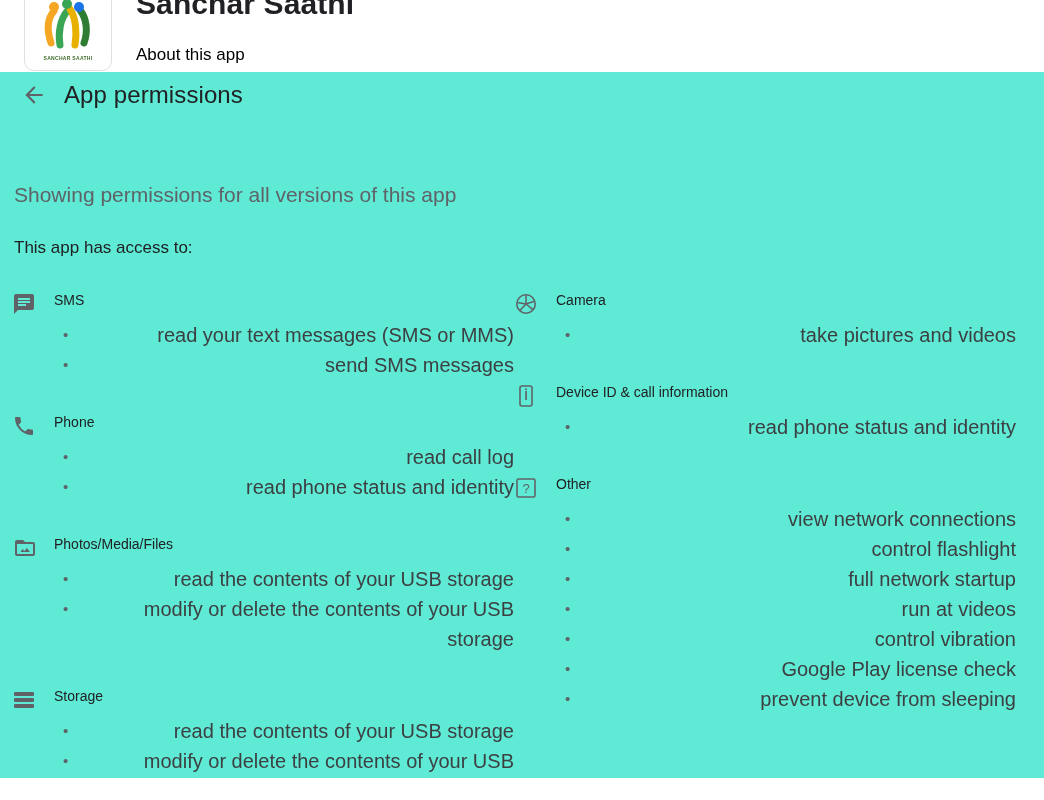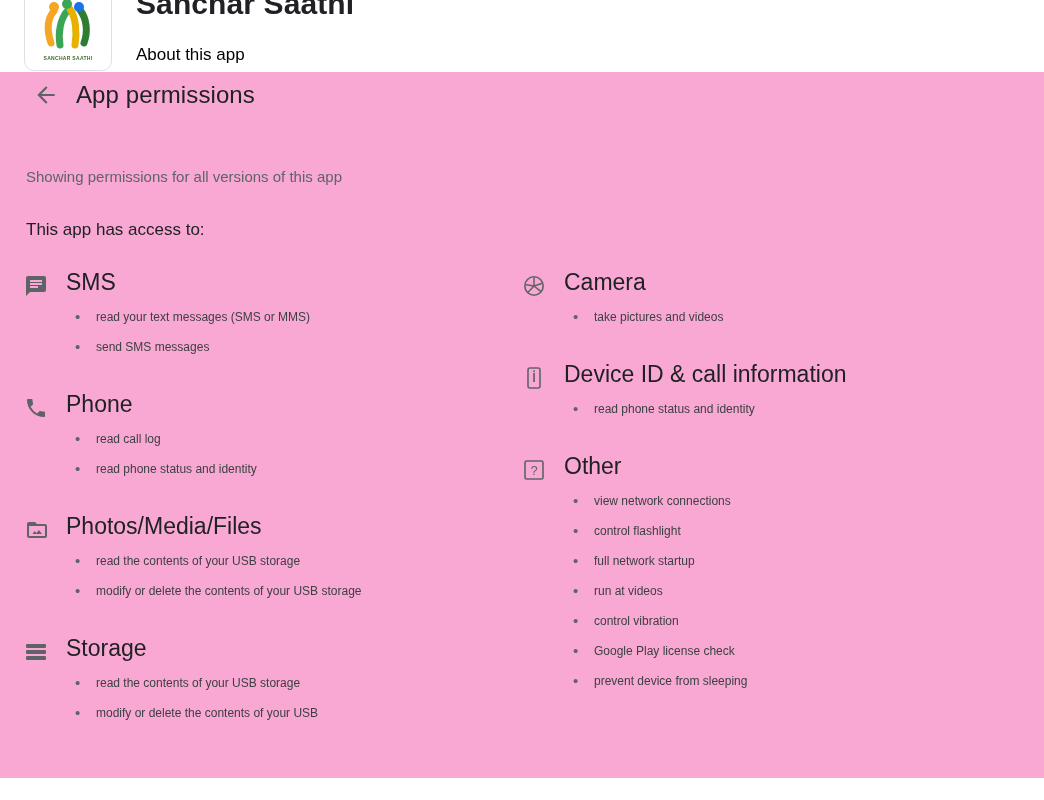--- a/index.html
+++ b/index.html
@@ -92,22 +92,22 @@
     background: #e8eaed;
   }
 
   
   .panel {
     position: absolute;
     top: 72px;
     left: 0;
     width: 1044px;
     height: 728px;
-    background: #f9a8d4;
-    padding: 0 24px;
+    background: #5eead4;
+    padding: 0 12px;
   }
 
   .panel-head {
     display: flex;
     align-items: center;
     height: 46px;
     margin-left: 2px;
   }
   .back-arrow {
     width: 40px;
@@ -120,23 +120,23 @@
   }
   .panel-title {
     font-size: 24px;
     color: #202124;
     line-height: 32px;
     margin-left: 10px;
     letter-spacing: .1px;
   }
 
   .note {
-    font-size: 15px;
+    font-size: 21px;
     color: #5f6368;
-    margin-top: 47px;
+    margin-top: 65px;
     margin-left: 2px;
     line-height: 24px;
   }
   .access-line {
     font-size: 17px;
     color: #202124;
     margin-top: 29px;
     margin-left: 2px;
     line-height: 24px;
   }
@@ -158,36 +158,37 @@
     width: 32px;
     flex: 0 0 32px;
     padding-top: 4px;
     color: #5f6368;
   }
   .group-body {
     flex: 1 1 auto;
     padding-left: 10px;
   }
   .group-name {
-    font-size: 23px;
+    font-size: 14px;
     color: #202124;
     line-height: 24px;
     margin-bottom: 8px;
   }
   .perm-list {
     margin: 0;
     padding: 0;
     list-style: none;
   }
   .perm-list li {
     position: relative;
-    font-size: 12px;
+    font-size: 20px;
     color: #3c4043;
     line-height: 30px;
     padding-left: 30px;
+    text-align: right;
   }
   .perm-list li::before {
     content: "•";
     position: absolute;
     left: 9px;
     top: 0;
     color: #5f6368;
     font-size: 15px;
   }
 

